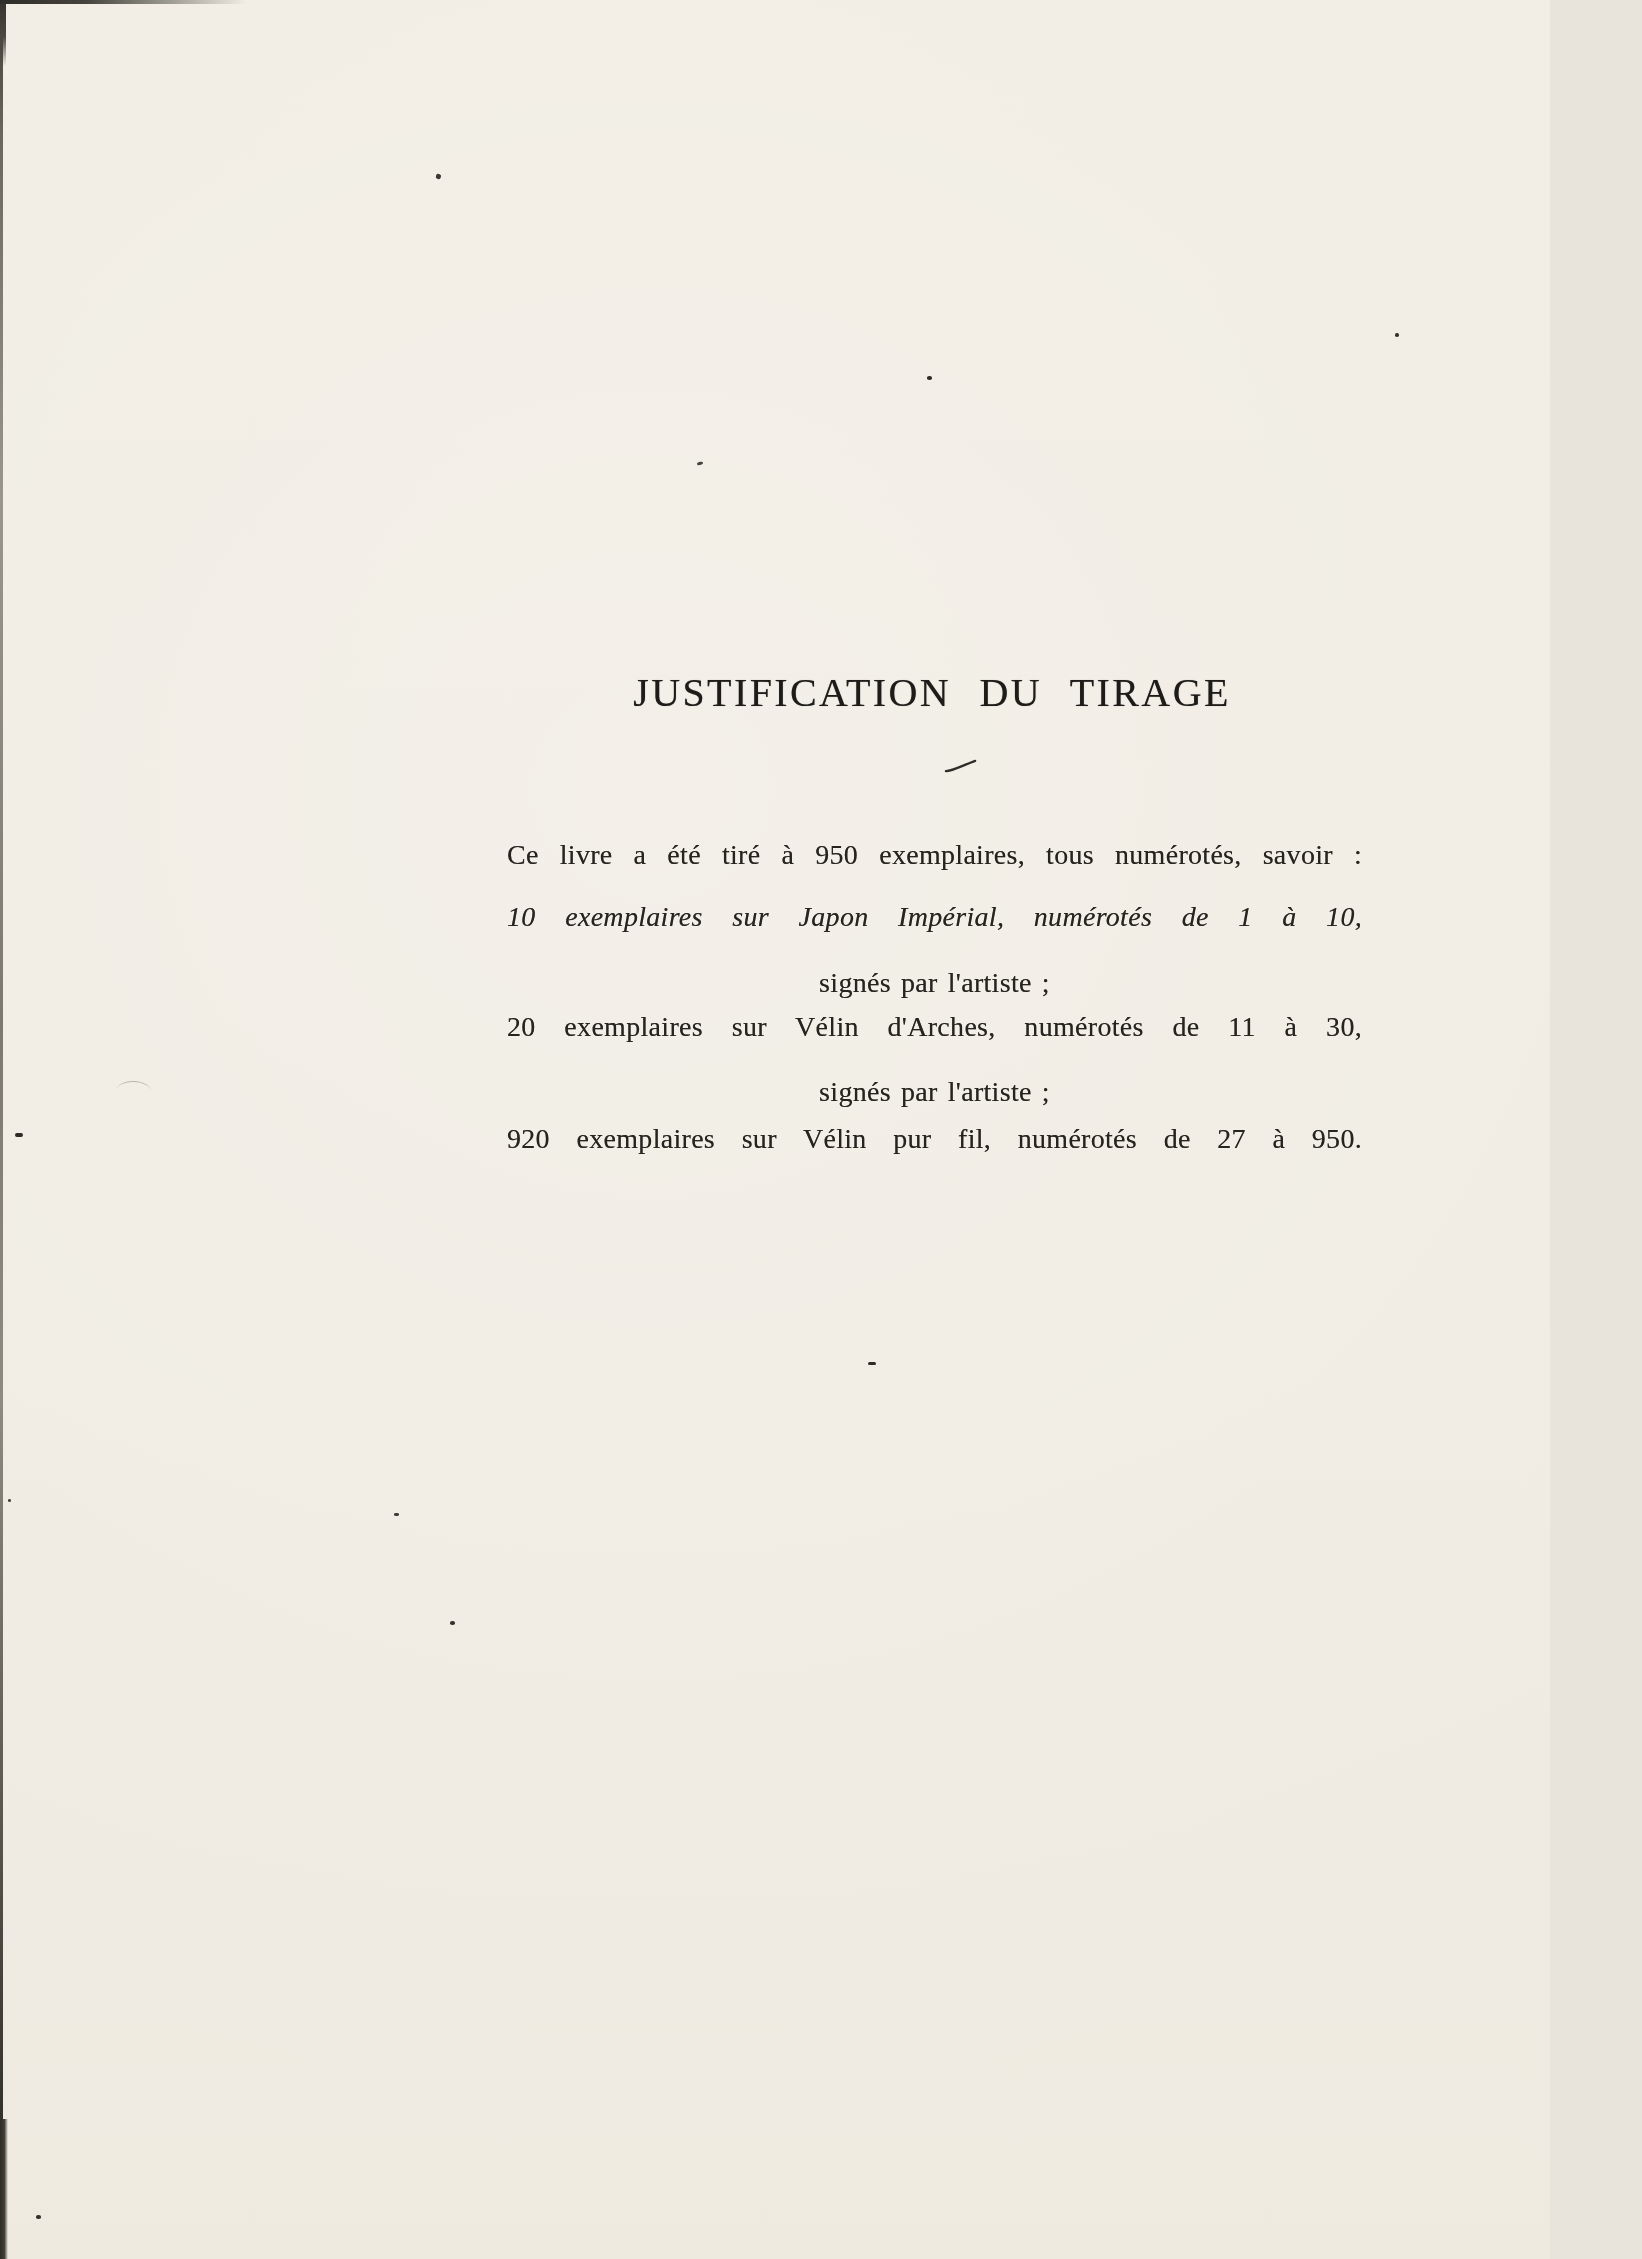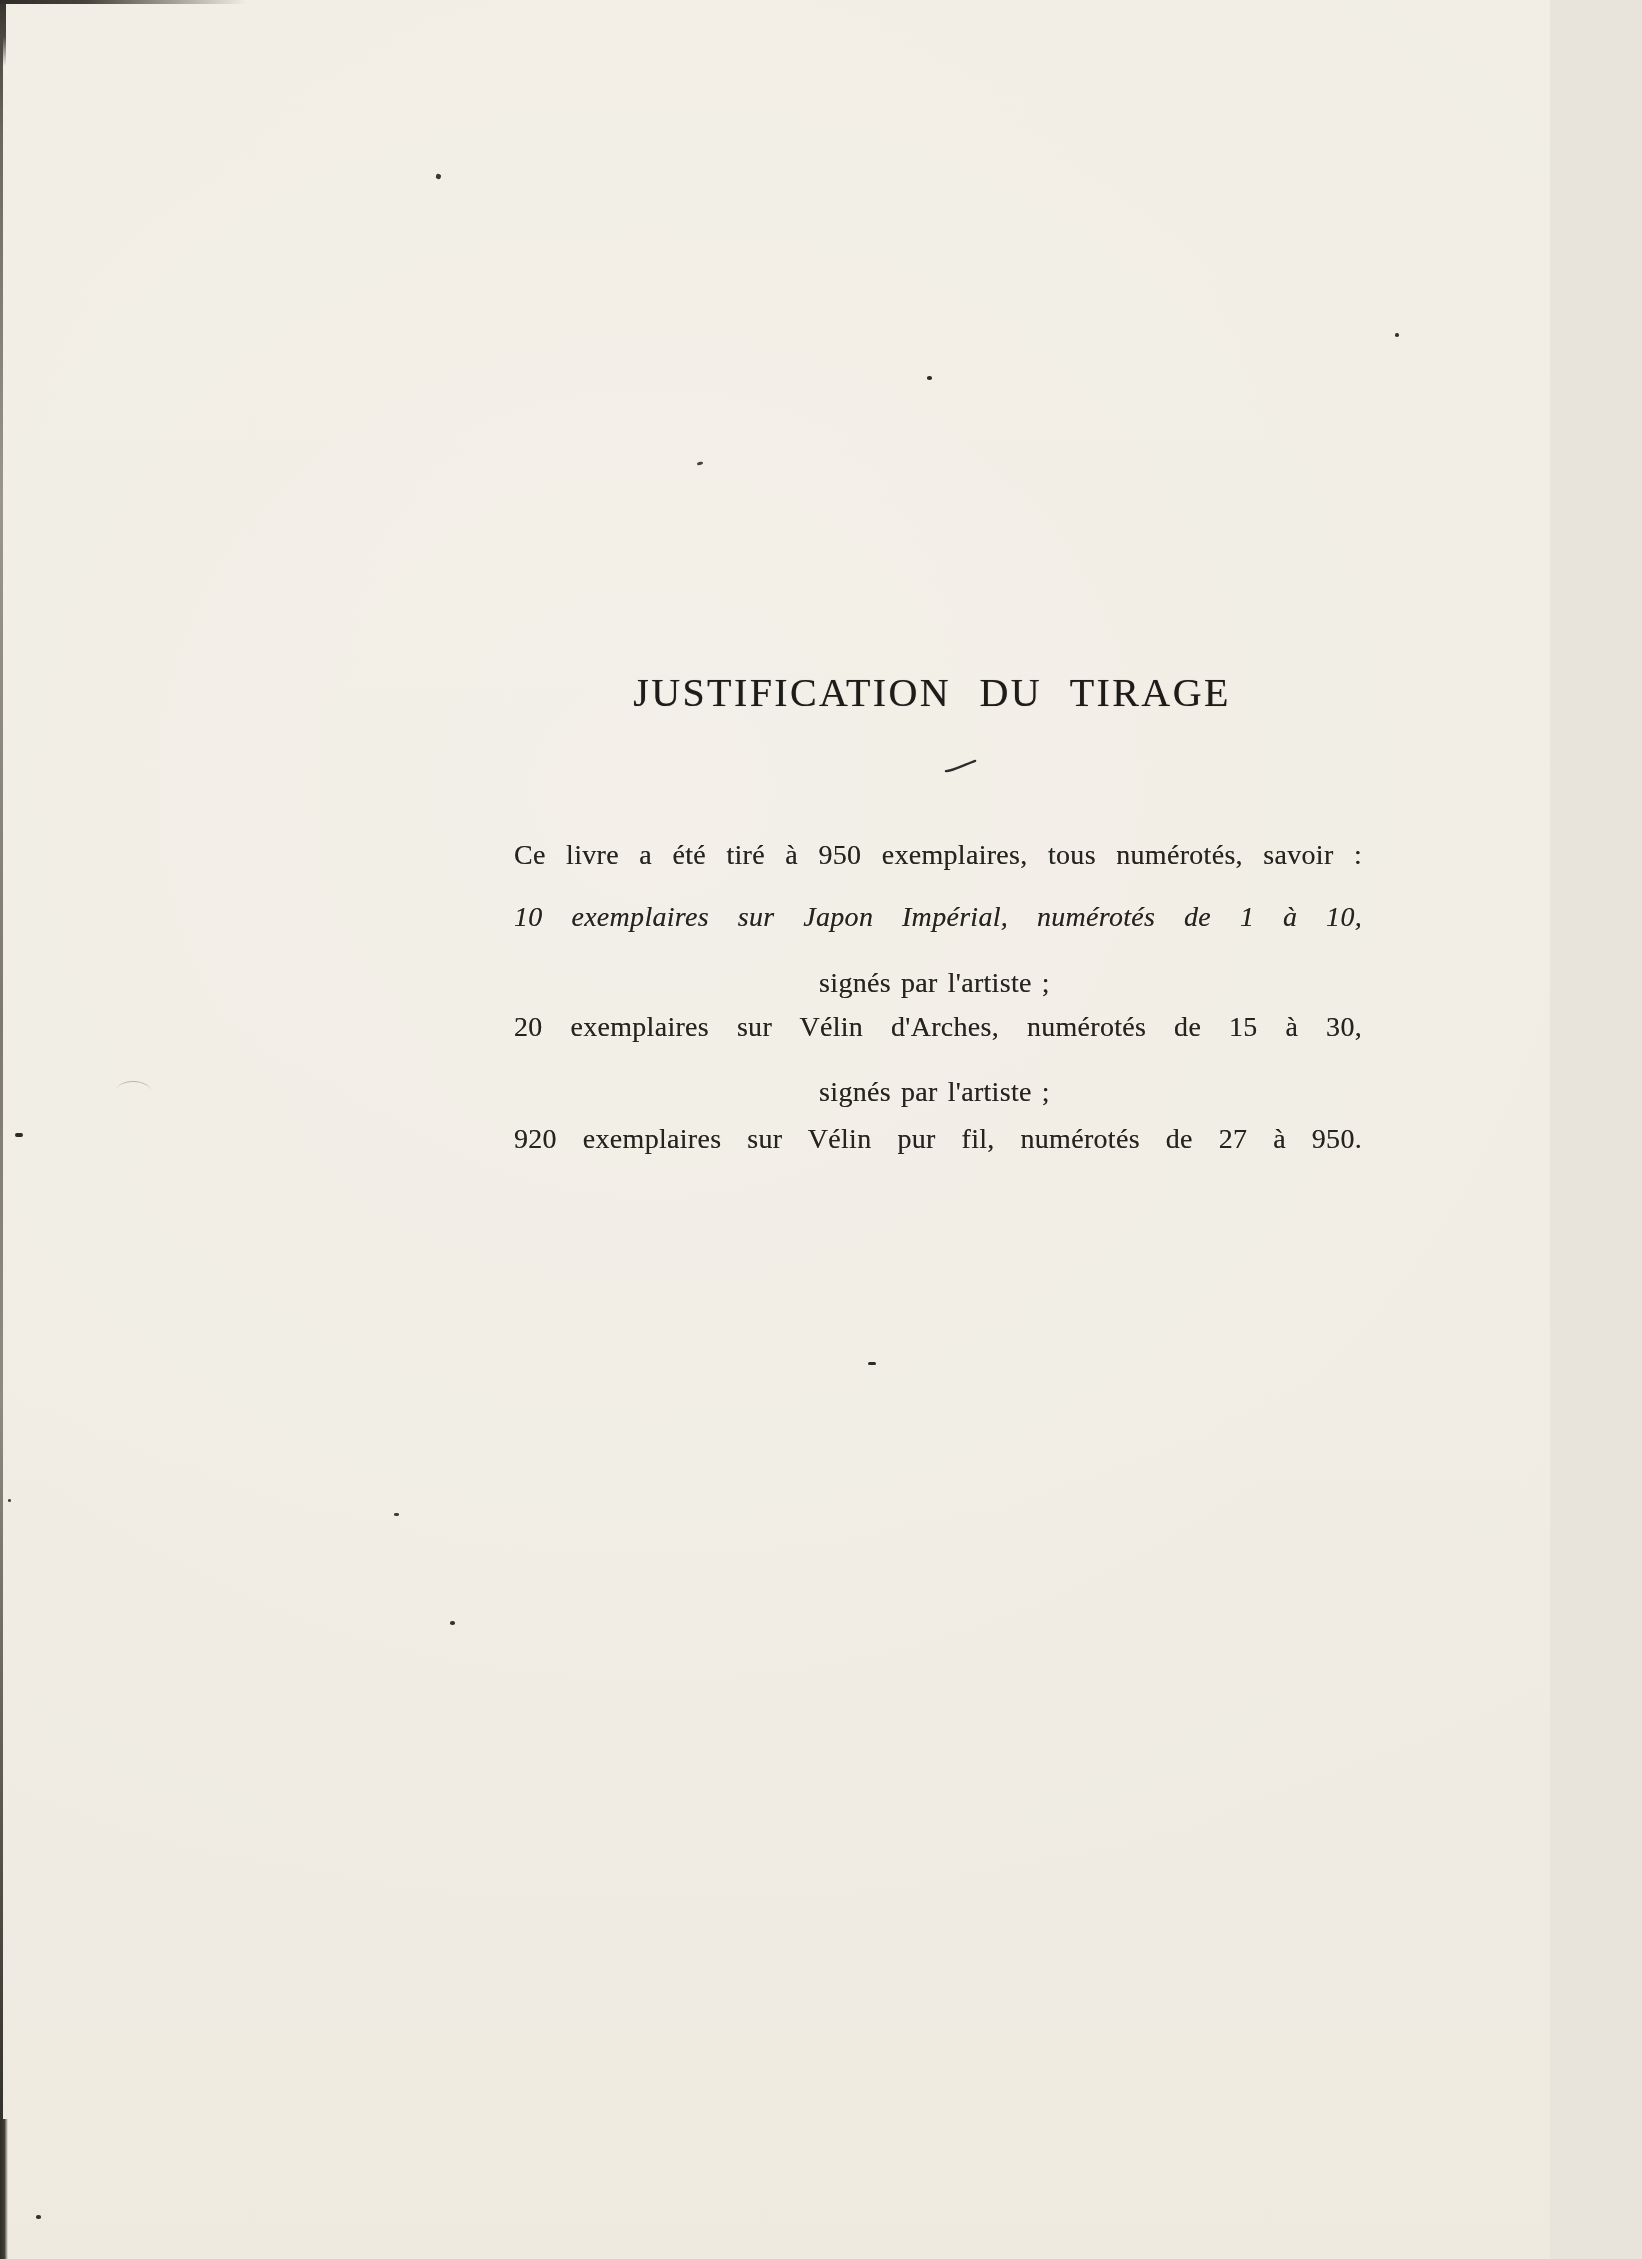--- a/index.html
+++ b/index.html
@@ -66,21 +66,21 @@
     position: absolute;
     left: 507px;
     width: 855px;
     color: #26241f;
     font-size: 28px;
     letter-spacing: 0.3px;
     word-spacing: 2.8px;
     text-shadow: 0 0 0.6px rgba(38,36,31,0.55);
   }
   .line { position: absolute; left: 0; right: 0; line-height: 38px; }
-  .line.justify { text-align: justify; text-align-last: justify; margin-left: 7px; }
+  .line.justify { text-align: justify; text-align-last: justify; }
   .line.center  { text-align: center; margin-top: 13px; }
   .l1 { top: 836px; }
   .l2 { top: 898px; font-style: italic; }
   .l3 { top: 951px; }
   .l4 { top: 1008px; }
   .l5 { top: 1060px; }
   .l6 { top: 1120px; }
   
   .speck { position: absolute; border-radius: 45%; }
   .smudge {
@@ -107,21 +107,21 @@
   <div class="flourish">
     <svg width="34" height="17" viewBox="0 0 36 18">
       <path d="M2 14 C 9 13.5, 15 10, 33 3" stroke="#2e2d29" stroke-width="2.4" fill="none" stroke-linecap="round"></path>
     </svg>
   </div>
 
   <div class="colophon">
     <div class="line justify l1">Ce livre a été tiré à 950 exemplaires, tous numérotés, savoir :</div>
     <div class="line justify l2">10 exemplaires sur Japon Impérial, numérotés de 1 à 10,</div>
     <div class="line center  l3">signés par l'artiste ;</div>
-    <div class="line justify l4">20 exemplaires sur Vélin d'Arches, numérotés de 15 à 30,</div>
+    <div class="line justify l4">20 exemplaires sur Vélin d'Arches, numérotés de 11 à 30,</div>
     <div class="line center  l5">signés par l'artiste ;</div>
     <div class="line justify l6">920 exemplaires sur Vélin pur fil, numérotés de 27 à 950.</div>
   </div>
 
   <div class="speck" style="left:436px; top:174px; width:4.7px; height:4.7px; background:#3a3832; transform:rotate(20deg);"></div>
   <div class="speck" style="left:1395px; top:333px; width:3.8px; height:3.8px; background:#35332e;"></div>
   <div class="speck" style="left:927px; top:376px; width:4.7px; height:3.8px; background:#2f2d28;"></div>
   <div class="speck" style="left:697px; top:462px; width:5.6px; height:2.8px; background:#45433c; transform:rotate(-15deg);"></div>
   <div class="speck" style="left:868px; top:1362px; width:7.5px; height:2.8px; background:#2c2a26; border-radius:1.9px;"></div>
   <div class="speck" style="left:394px; top:1513px; width:4.7px; height:2.8px; background:#3a3832;"></div>

